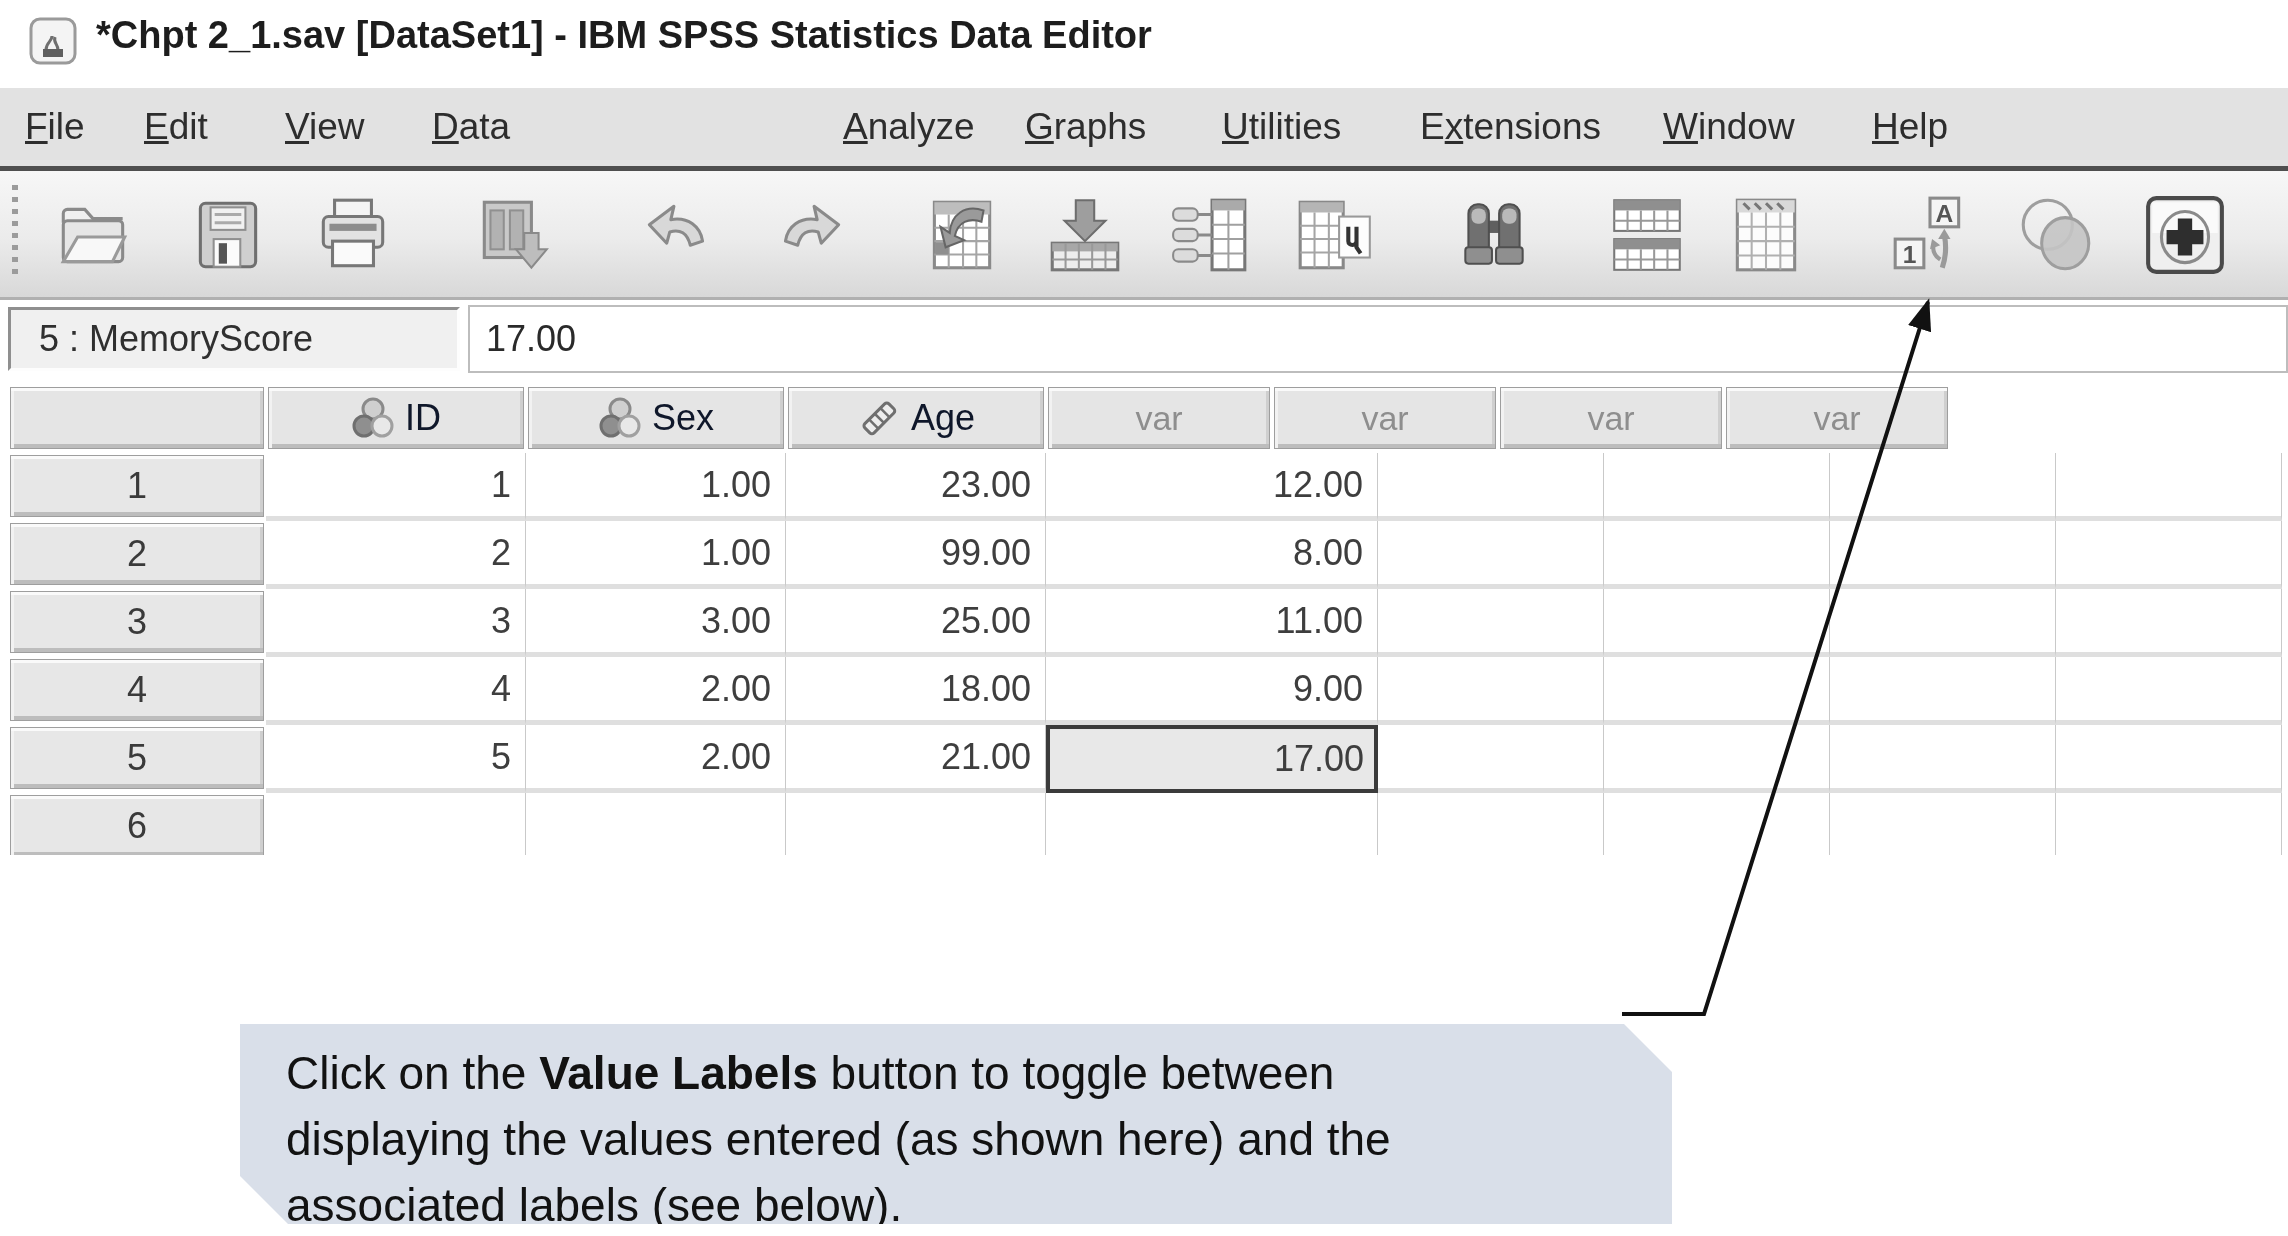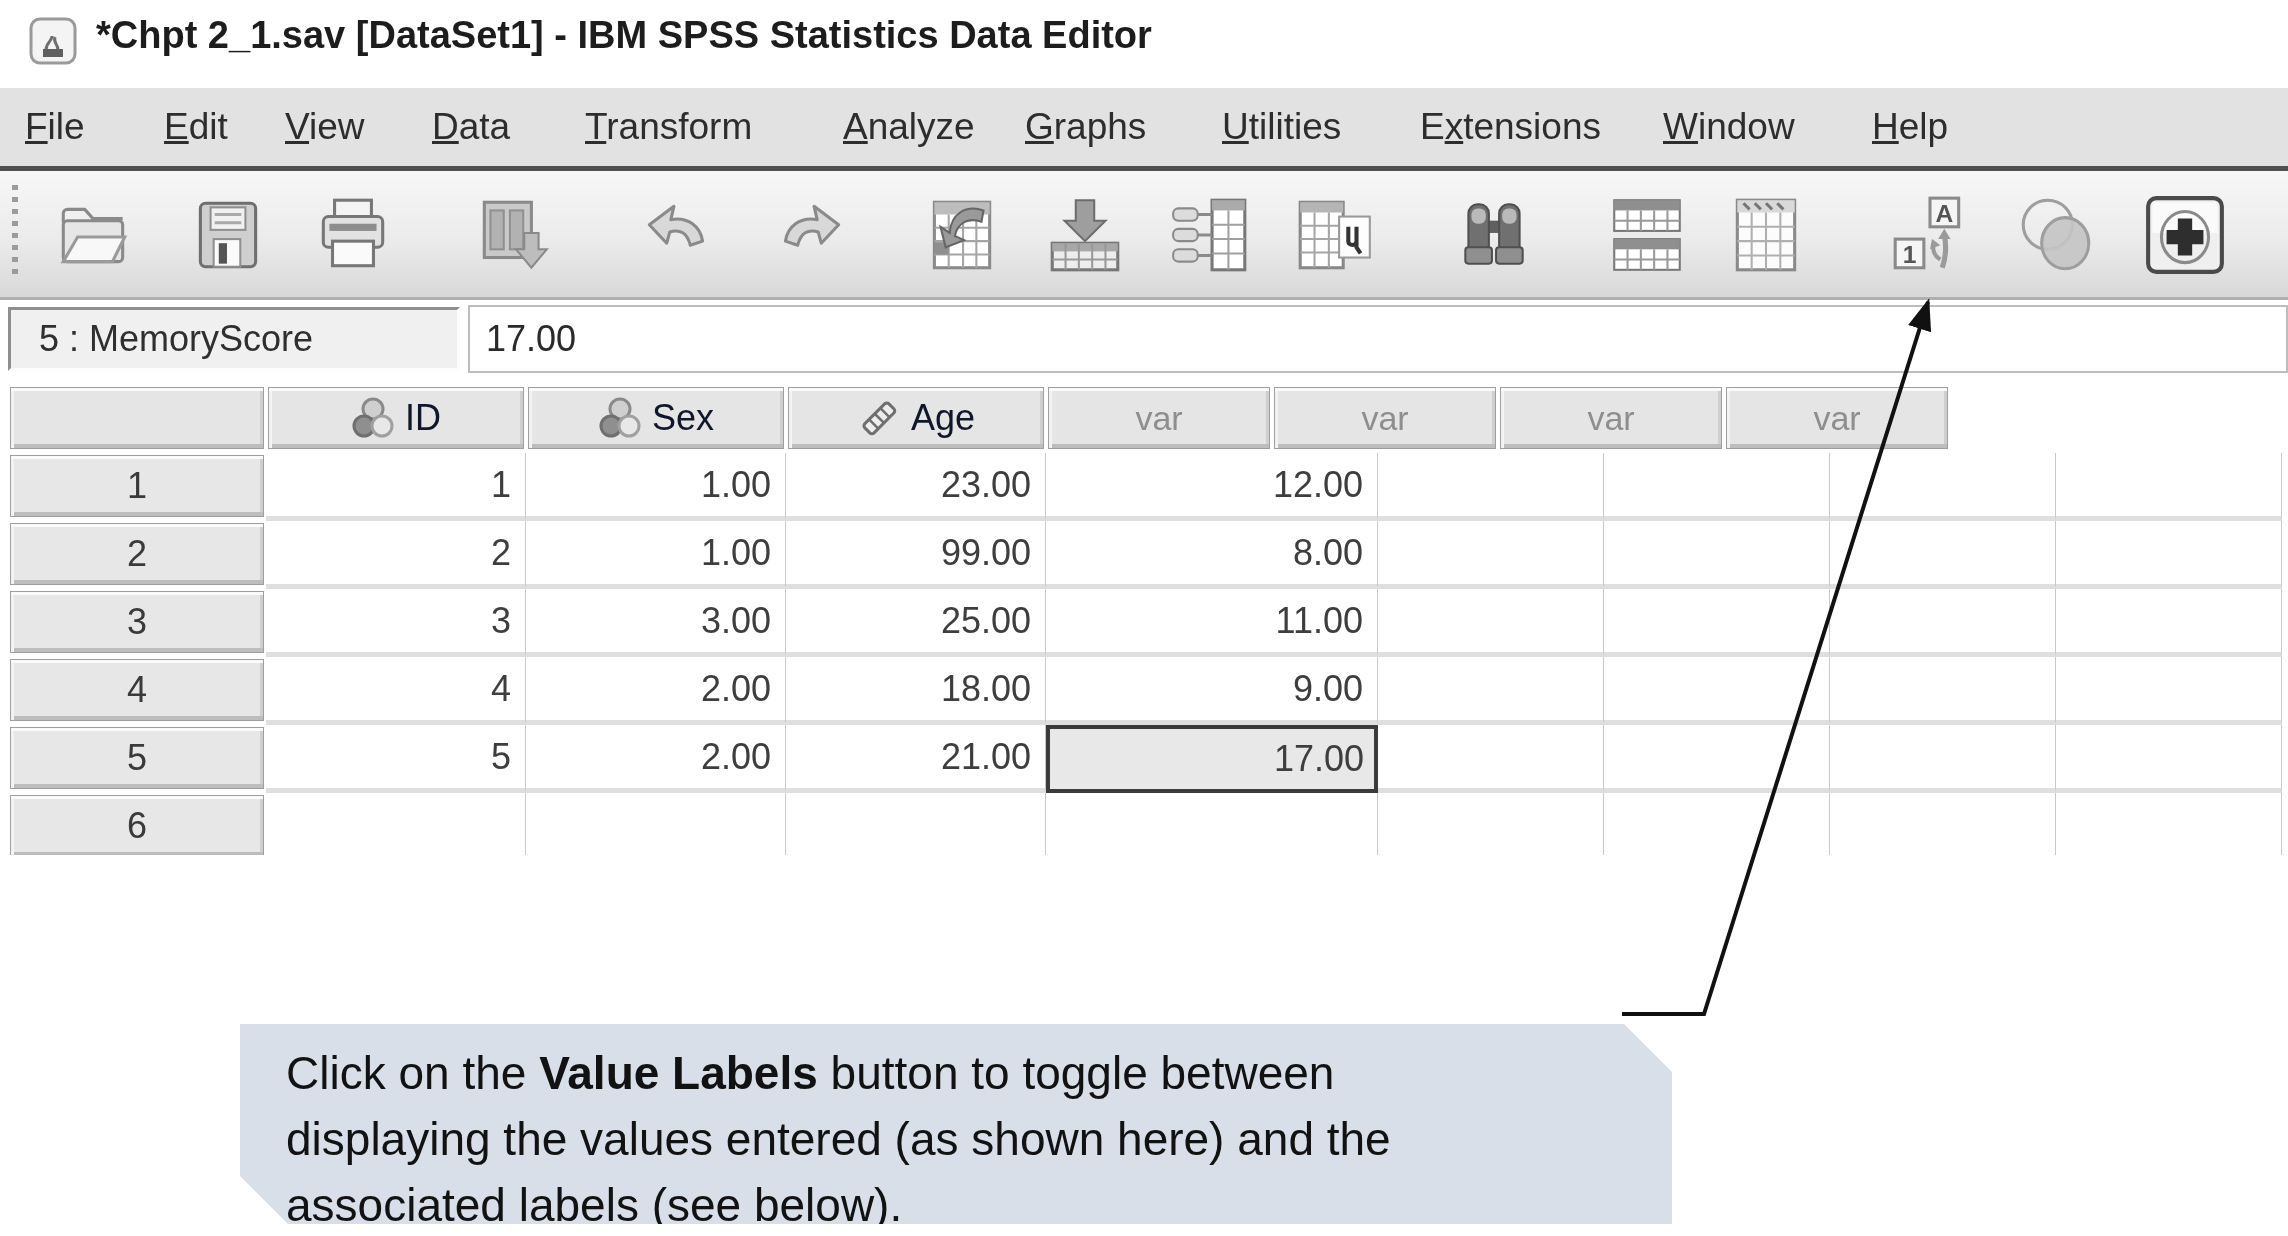--- a/index.html
+++ b/index.html
@@ -76,24 +76,23 @@
     <svg class="appicon" viewBox="0 0 50 50">
       <rect x="3" y="3" width="44" height="44" rx="9" fill="#f4f4f4" stroke="#9a9a9a" stroke-width="3"></rect>
       <path d="M18 34 c0-8 6-8 6-14 m6 14 c0-6-5-7-3-13" stroke="#6f6f6f" stroke-width="3" fill="none"></path>
       <rect x="15" y="33" width="20" height="8" fill="#5f5f5f"></rect>
     </svg>
     <div class="title-text">*Chpt 2_1.sav [DataSet1] - IBM SPSS Statistics Data Editor</div>
   </div>
 
   <div class="menubar">
     <span class="mi" style="left:25px"><span></span><span class="u">F</span><span>ile</span></span>
-    <span class="mi" style="left:164px"><span></span><span class="u">E</span><span>dit</span></span>
+    <span class="mi" style="left:144px"><span></span><span class="u">E</span><span>dit</span></span>
     <span class="mi" style="left:285px"><span></span><span class="u">V</span><span>iew</span></span>
     <span class="mi" style="left:432px"><span></span><span class="u">D</span><span>ata</span></span>
-    <span class="mi" style="left:585px"><span></span><span class="u">T</span><span>ransform</span></span>
     <span class="mi" style="left:843px"><span></span><span class="u">A</span><span>nalyze</span></span>
     <span class="mi" style="left:1025px"><span></span><span class="u">G</span><span>raphs</span></span>
     <span class="mi" style="left:1222px"><span></span><span class="u">U</span><span>tilities</span></span>
     <span class="mi" style="left:1420px"><span>E</span><span class="u">x</span><span>tensions</span></span>
     <span class="mi" style="left:1663px"><span></span><span class="u">W</span><span>indow</span></span>
     <span class="mi" style="left:1872px"><span></span><span class="u">H</span><span>elp</span></span>
   </div>
   <div class="menu-sep"></div>
 
   <div class="toolbar">

